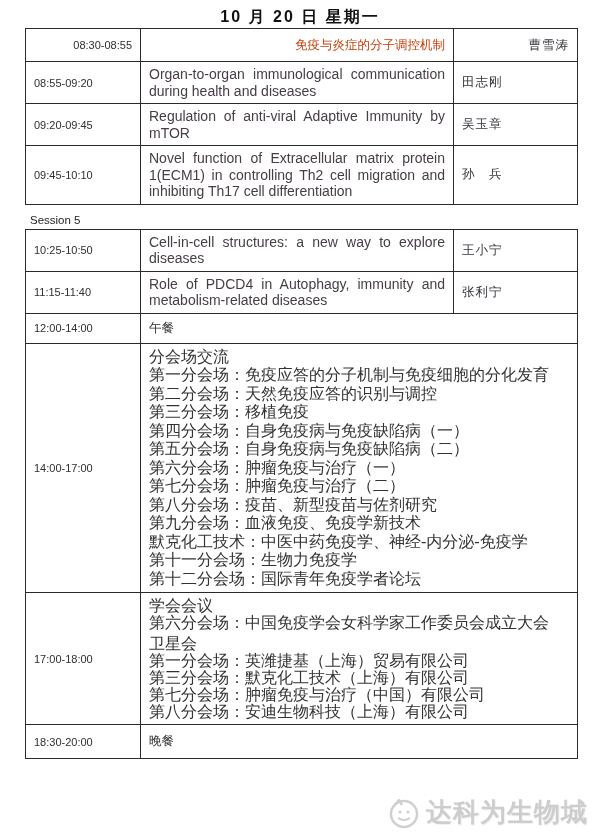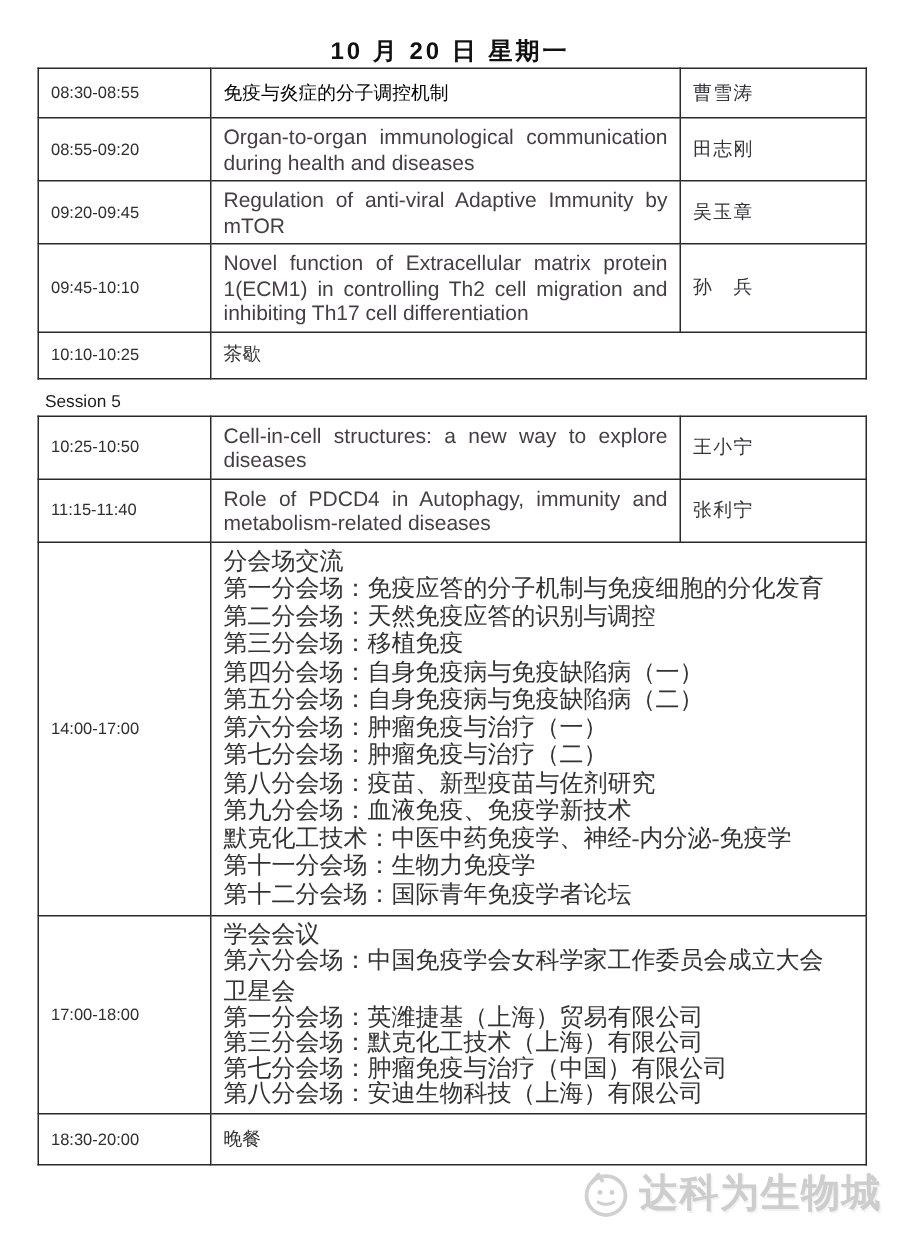--- a/index.html
+++ b/index.html
@@ -5,21 +5,21 @@
   * { box-sizing: border-box; }
   html,body { margin:0; padding:0; }
   body {
     width:600px; height:837px; background:#ffffff; overflow:hidden;
     position:relative;
     font-family:"Liberation Sans","DejaVu Sans",sans-serif;
     color:#383838;
   }
   .page-title {
     text-align:center; font-weight:bold; font-size:16px;
-    padding-top:24px; letter-spacing:2px; color:#111;
+    padding-top:7px; letter-spacing:2px; color:#111;
     font-family:"Liberation Sans","DejaVu Sans",sans-serif;
   }
   .session-label {
     margin:9px 0 3px 30px; font-size:11.5px; color:#1d1d1d;
   }
   table.sched {
     border-collapse:collapse; margin-left:25px; width:552px;
     table-layout:fixed;
   }
   table.sched td {
@@ -28,38 +28,38 @@
   }
   col.c-time    { width:115px; }
   col.c-title   { width:313px; }
   col.c-speaker { width:124px; }
   td.time { font-size:11px; color:#2f2f2f; padding-left:8px; }
   td.title-en {
     font-size:14px; line-height:16.5px; text-align:justify;
     color:#463d47; font-family:"Liberation Sans","DejaVu Sans",sans-serif;
   }
   .zh { font-family:"Liberation Serif","DejaVu Serif",serif; }
-  td.title-zh { font-size:12.5px; color:#000000; }
+  td.title-zh { font-size:12.5px; color:#c2410c; }
   td.speaker  { font-size:12.5px; color:#33333b; padding-left:10px; letter-spacing:1px; }
   td.span-cell { font-size:12.5px; color:#333; }
-  tr.h33 td { height:33px; }
+  tr.h33 td { height:33px;text-align:right; }
   tr.h31 td { height:31px; }
   tr.h34 td { height:34px; }
   tr.h32 td { height:32px; }
   tr.h30 td { height:30px; }
   td.list-cell { padding:6px 8px 5px 8px; vertical-align:top; }
   .list-line { font-size:16px; line-height:18.5px; color:#333;
                font-family:Liberation Serif, serif; }
   td.list-cell-tight { padding:5px 8px 4px 8px; vertical-align:top; }
   .tight .list-line { line-height:17px; }
   .blk + .blk { margin-top:4px; }
   td.time-mid { vertical-align:middle; }
   td.time-top { vertical-align:top; padding-top:24px; }
   .watermark {
-    position:absolute; right:12px; bottom:24px; z-index:5;
+    position:absolute; right:12px; bottom:7px; z-index:5;
     display:flex; align-items:center; gap:5px;
     color:#cbcbcb;
   }
   .watermark .wm-text {
     font-size:26px; font-weight:bold; letter-spacing:1px;
     color:#cdcdcd; text-shadow:1px 1px 0 #f2f2f2;
     font-family:"Liberation Serif","DejaVu Serif",serif;
     white-space:nowrap;
   }
   .wm-logo { width:34px; height:34px; flex:0 0 auto; }
@@ -92,24 +92,20 @@
       <tr class="h34">
         <td class="time">09:20-09:45</td>
         <td class="title-en">Regulation of anti-viral Adaptive Immunity by mTOR</td>
         <td class="speaker zh">吴玉章</td>
       </tr>
       <tr>
         <td class="time">09:45-10:10</td>
         <td class="title-en">Novel function of Extracellular matrix protein 1(ECM1) in controlling Th2 cell migration and inhibiting Th17 cell differentiation</td>
         <td class="speaker zh">孙　兵</td>
       </tr>
-      <tr class="h31">
-        <td class="time">10:10-10:25</td>
-        <td class="span-cell zh" colspan="2">茶歇</td>
-      </tr>
     </tbody>
   </table>
 
   <div class="session-label">Session 5</div>
 
   <table class="sched">
     <colgroup>
         <col class="c-time">
         <col class="c-title">
         <col class="c-speaker">
@@ -117,20 +113,24 @@
     <tbody>
       <tr class="h32">
         <td class="time">10:25-10:50</td>
         <td class="title-en">Cell-in-cell structures: a new way to explore diseases</td>
         <td class="speaker zh">王小宁</td>
       </tr>
       <tr>
         <td class="time">11:15-11:40</td>
         <td class="title-en">Role of PDCD4 in Autophagy, immunity and metabolism-related diseases</td>
         <td class="speaker zh">张利宁</td>
+      </tr>
+      <tr class="h30">
+        <td class="time">12:00-14:00</td>
+        <td class="span-cell zh" colspan="2">午餐</td>
       </tr>
       <tr>
         <td class="time time-mid">14:00-17:00</td>
         <td class="list-cell" colspan="2">
           <div class="list-line">分会场交流</div>
           <div class="list-line">第一分会场：免疫应答的分子机制与免疫细胞的分化发育</div>
           <div class="list-line">第二分会场：天然免疫应答的识别与调控</div>
           <div class="list-line">第三分会场：移植免疫</div>
           <div class="list-line">第四分会场：自身免疫病与免疫缺陷病（一）</div>
           <div class="list-line">第五分会场：自身免疫病与免疫缺陷病（二）</div>

